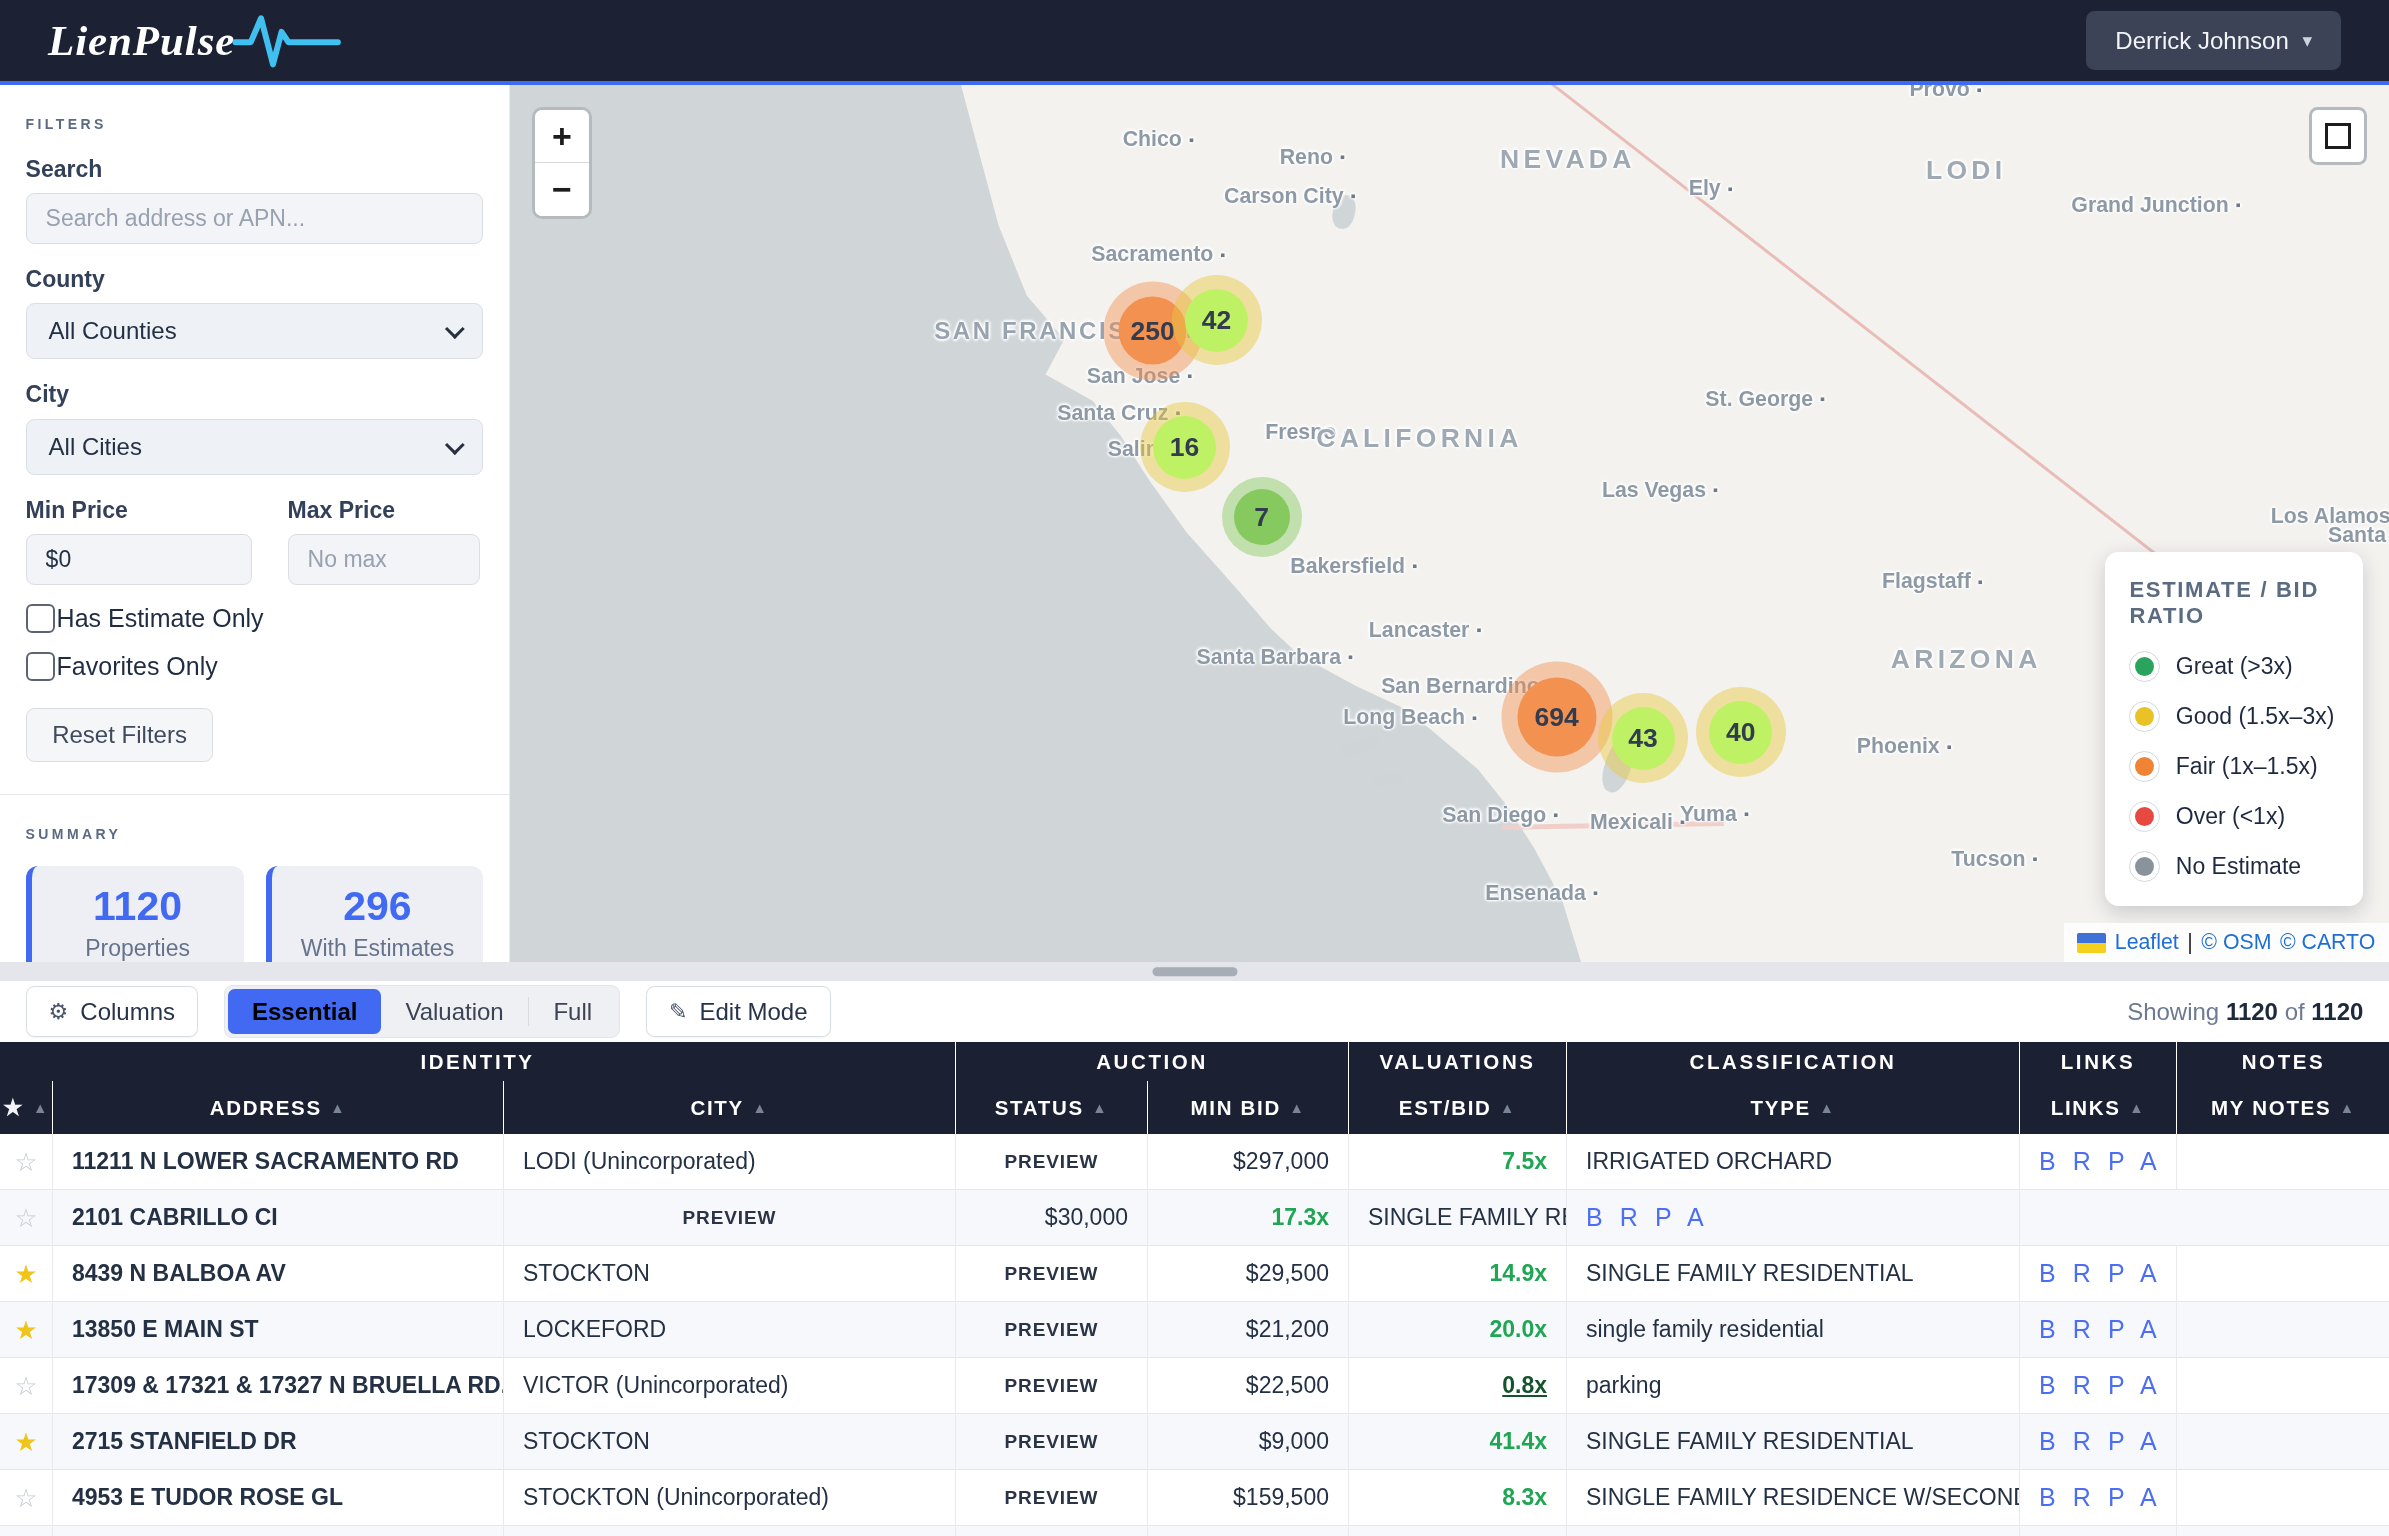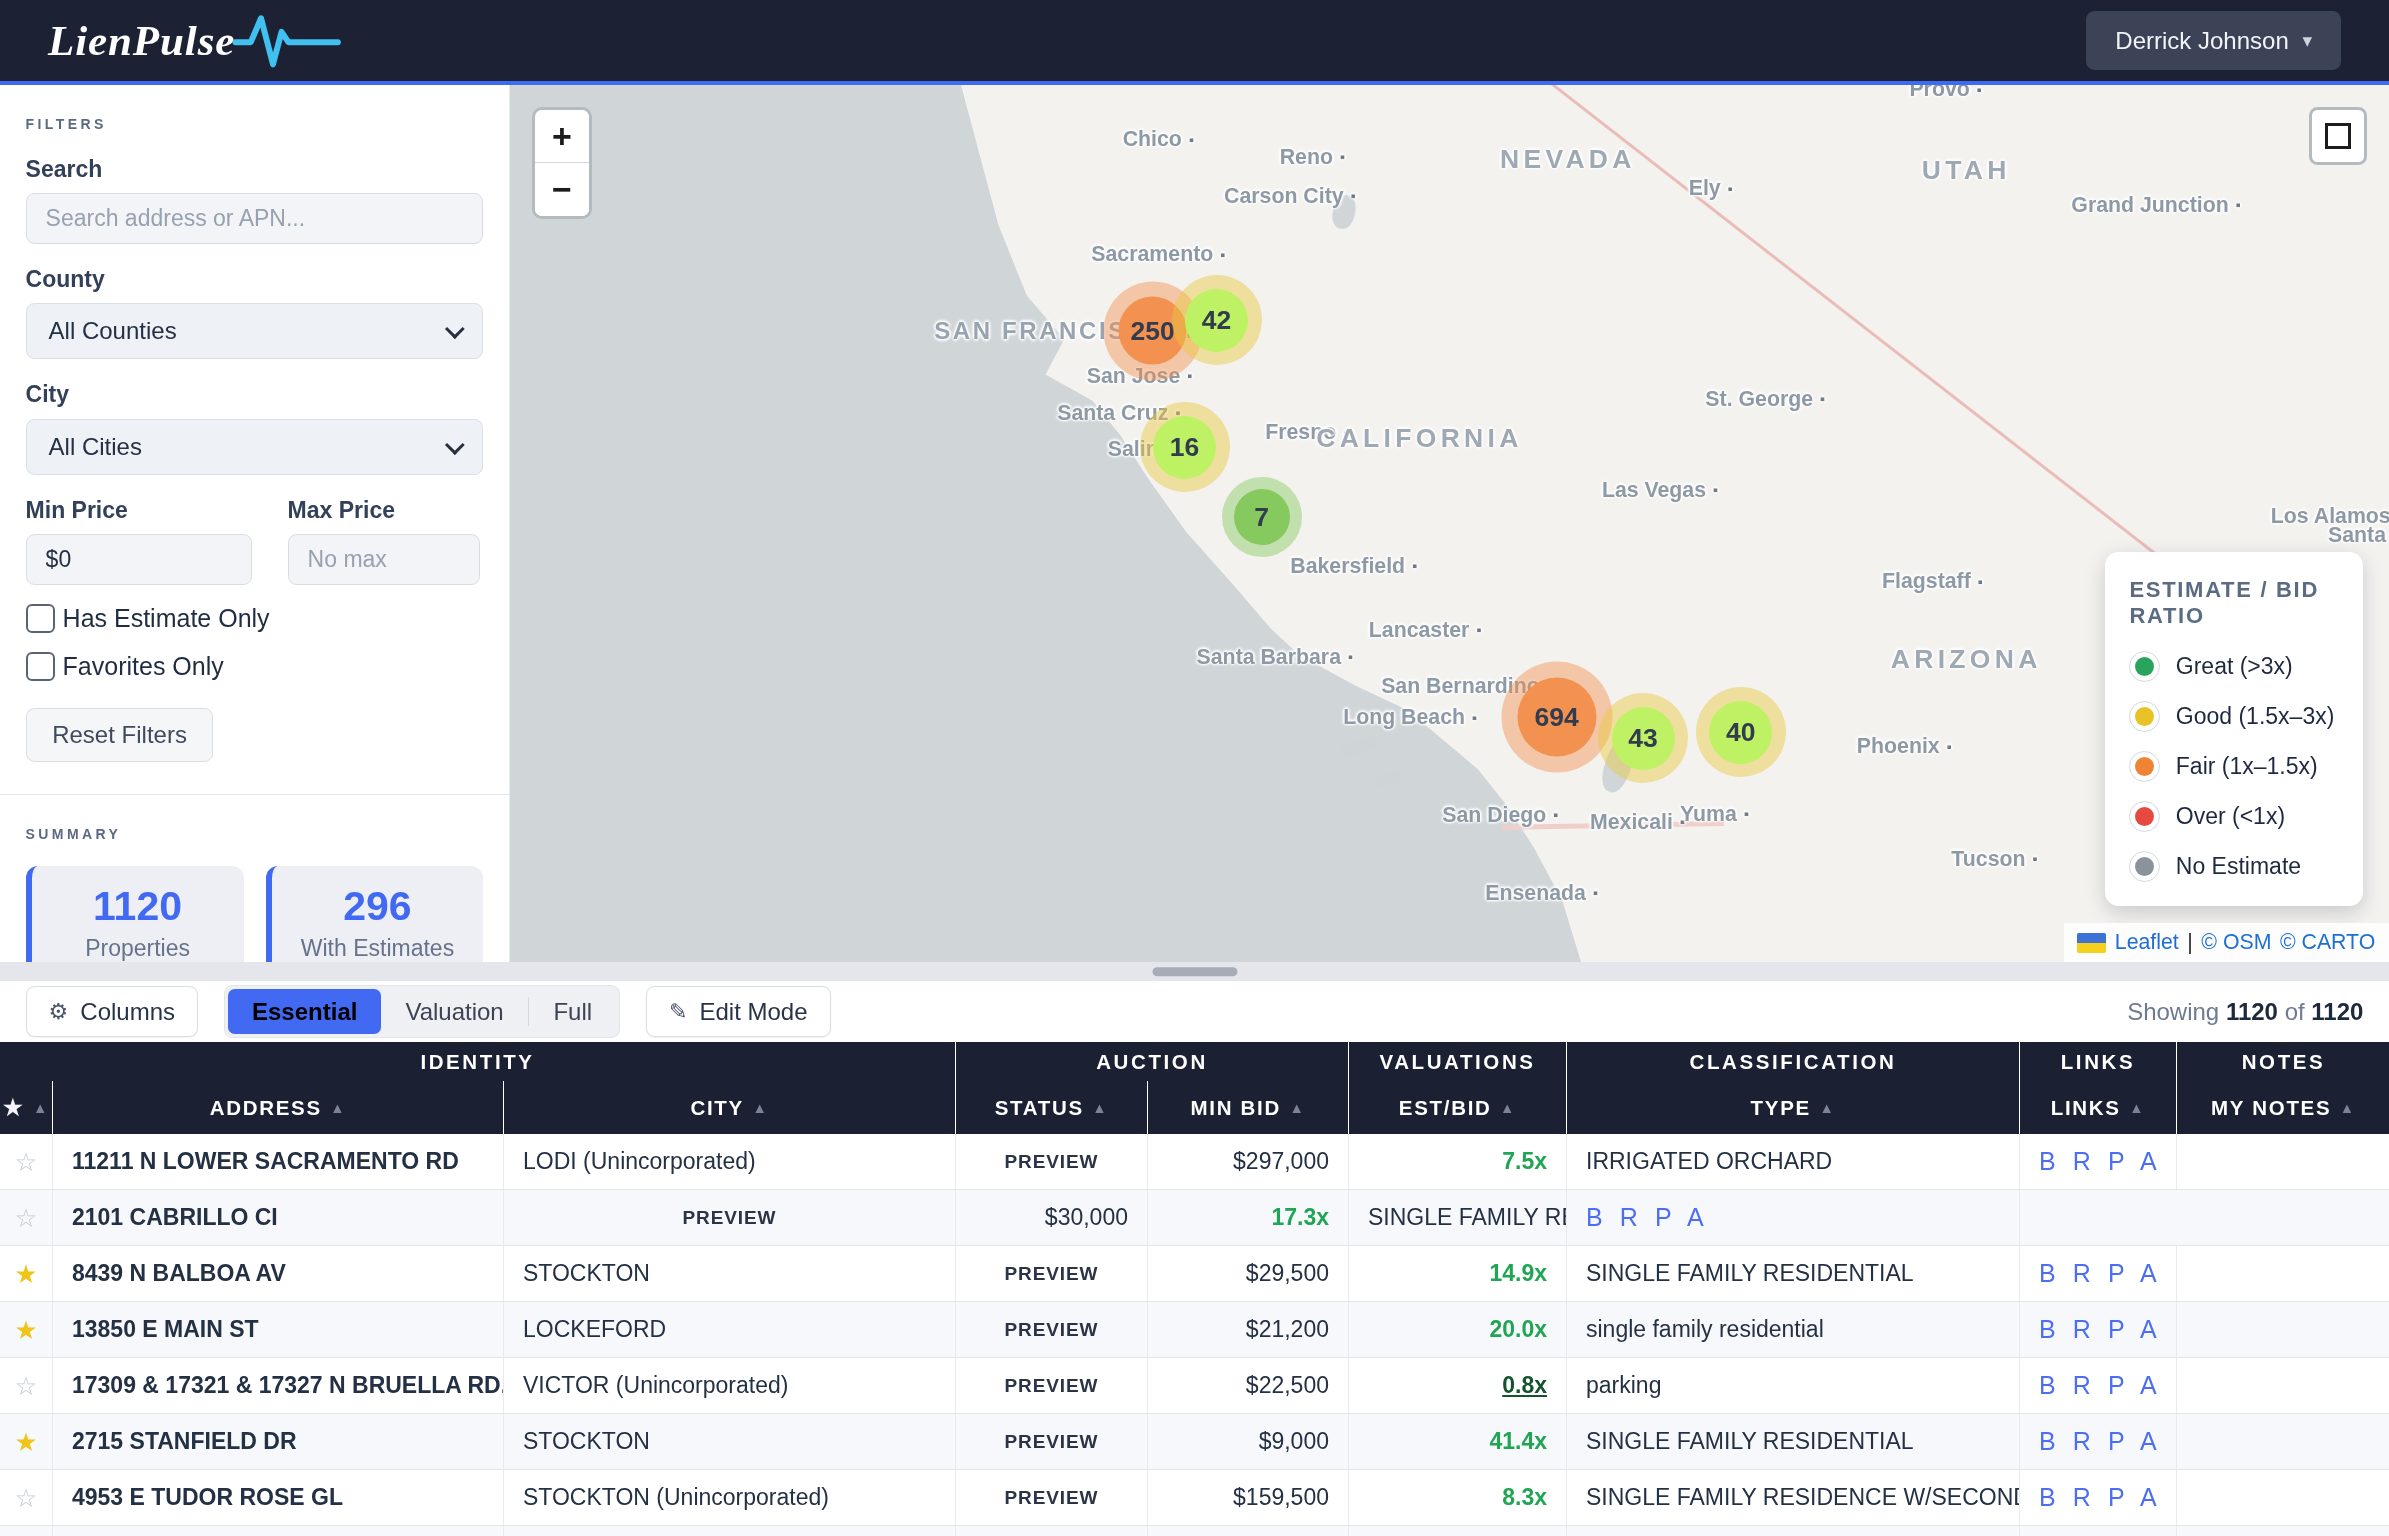--- a/index.html
+++ b/index.html
@@ -30,21 +30,21 @@
     border-radius:8.5px; font-size:23px; color:#243044; padding:0 19px; outline:none;
     font-family:"Liberation Sans", sans-serif; }
   .text-input::placeholder { color:#97a1b0; }
   .select-wrap { position:relative; }
   .select-input { width:100%; height:56px; background:#eef1f5; border:1.7px solid #dadee5;
     border-radius:8.5px; font-size:24px; color:#243044; padding:0 44px 0 22px;
     appearance:none; -webkit-appearance:none; outline:none; font-family:"Liberation Sans", sans-serif; }
   .chev { position:absolute; right:22px; top:19px; width:13.7px; height:13.7px;
     border-right:3.4px solid #27303f; border-bottom:3.4px solid #27303f; transform:rotate(45deg); pointer-events:none; }
   .price-grid { display:grid; grid-template-columns:226px 192px; column-gap:36px; }
-  .checkbox-row { display:flex; align-items:flex-end; gap:8px; margin-top:19px; }
+  .checkbox-row { display:flex; align-items:flex-end; gap:2px; margin-top:19px; }
   .checkbox { width:29px; height:29px; border:2.6px solid #5b6472; border-radius:6px; background:#fff;
     appearance:none; -webkit-appearance:none; cursor:pointer; flex:none; }
   .checkbox-label { font-size:25px; color:#1f2c42; }
   .reset-btn { margin-top:27px; background:#f5f6f8; border:1.7px solid #d9dde3; border-radius:8.5px;
     color:#3f4a5e; font-size:24px; padding:12px 25.6px; cursor:pointer; font-family:"Liberation Sans", sans-serif; }
   .sidebar-divider { height:1.7px; background:#e5e7ea; margin:32px -25.6px 0; }
   .summary-heading { margin-top:31px; }
   .cards { display:grid; grid-template-columns:1fr 1fr; gap:22px; }
   .stat-card { background:#edeff5; border-left:6.8px solid #4169f1; border-radius:12px;
     height:113px; display:flex; flex-direction:column; align-items:center; justify-content:center; gap:5.1px; }
@@ -247,21 +247,21 @@
       <div class="border-line" style="left:55.5%;top:-1.7px;width:930px;transform:rotate(37.9deg)"></div>
       <div class="mex-border" style="left:52.8%;top:84.1%;width:222px;transform:rotate(-1deg)"></div>
 
       <div>
           <div class="map-label city" style="left: 76.4%; top: 0.5%;">Provo<span class="sq">▪</span></div>
           <div class="map-label city" style="left: 34.5%; top: 6.2%;">Chico<span class="sq">▪</span></div>
           <div class="map-label city" style="left: 42.7%; top: 8.2%;">Reno<span class="sq">▪</span></div>
           <div class="map-label city" style="left: 41.5%; top: 12.6%;">Carson City<span class="sq">▪</span></div>
           <div class="map-label state" style="left: 56.3%; top: 8.4%;">NEVADA</div>
           <div class="map-label city" style="left: 63.9%; top: 11.8%;">Ely<span class="sq">▪</span></div>
-          <div class="map-label state" style="left: 77.5%; top: 9.7%;">UTAH</div>
+          <div class="map-label state" style="left: 77.5%; top: 9.7%;">LODI</div>
           <div class="map-label city" style="left: 87.6%; top: 13.7%;">Grand Junction<span class="sq">▪</span></div>
           <div class="map-label city" style="left: 34.5%; top: 19.3%;">Sacramento<span class="sq">▪</span></div>
           <div class="map-label plain" style="left: 36.7%; top: 28.1%;">Oakland</div>
           <div class="map-label metro" style="left: 28.8%; top: 28.1%;">SAN FRANCISCO</div>
           <div class="map-label city" style="left: 33.5%; top: 33.2%;">San Jose<span class="sq">▪</span></div>
           <div class="map-label city" style="left: 32.4%; top: 37.4%;">Santa Cruz<span class="sq">▪</span></div>
           <div class="map-label plain" style="left: 33.8%; top: 41.5%;">Salinas</div>
           <div class="map-label city" style="left: 42.4%; top: 39.6%;">Fresno<span class="sq">▪</span></div>
           <div class="map-label state" style="left: 48.4%; top: 40.3%;">CALIFORNIA</div>
           <div class="map-label city" style="left: 66.8%; top: 35.8%;">St. George<span class="sq">▪</span></div>

